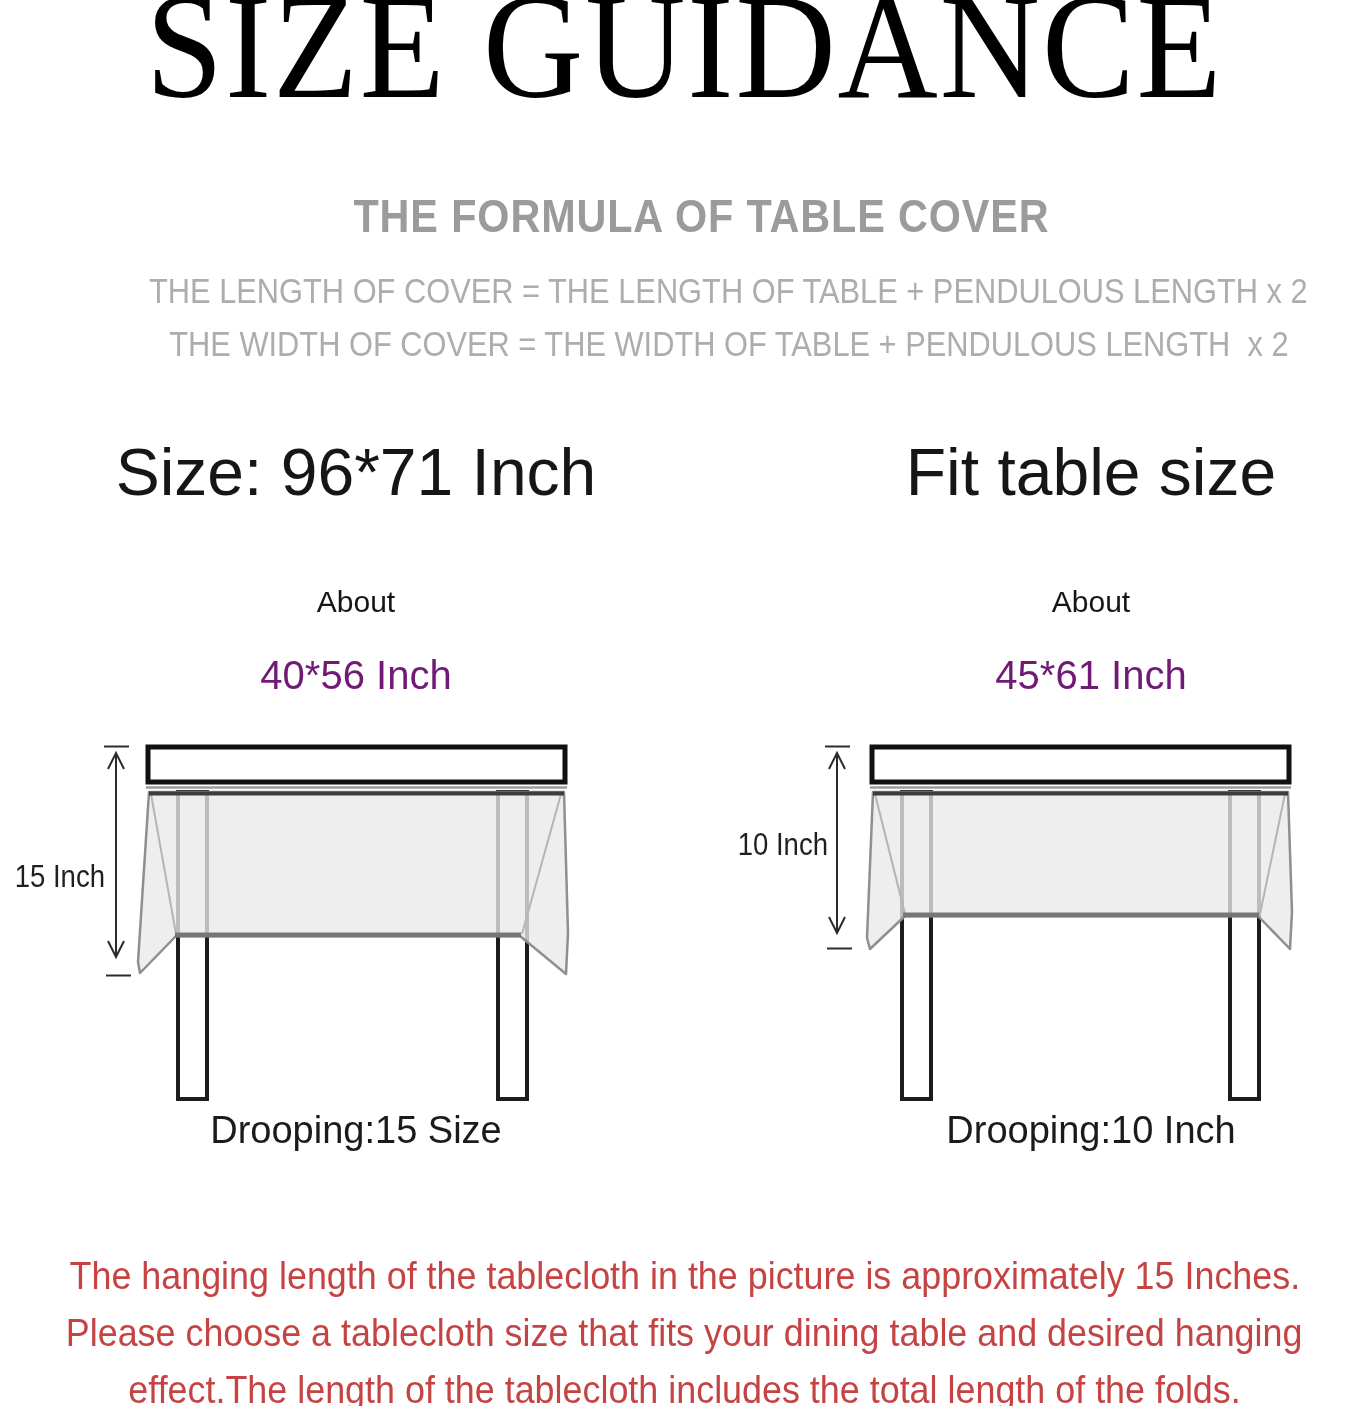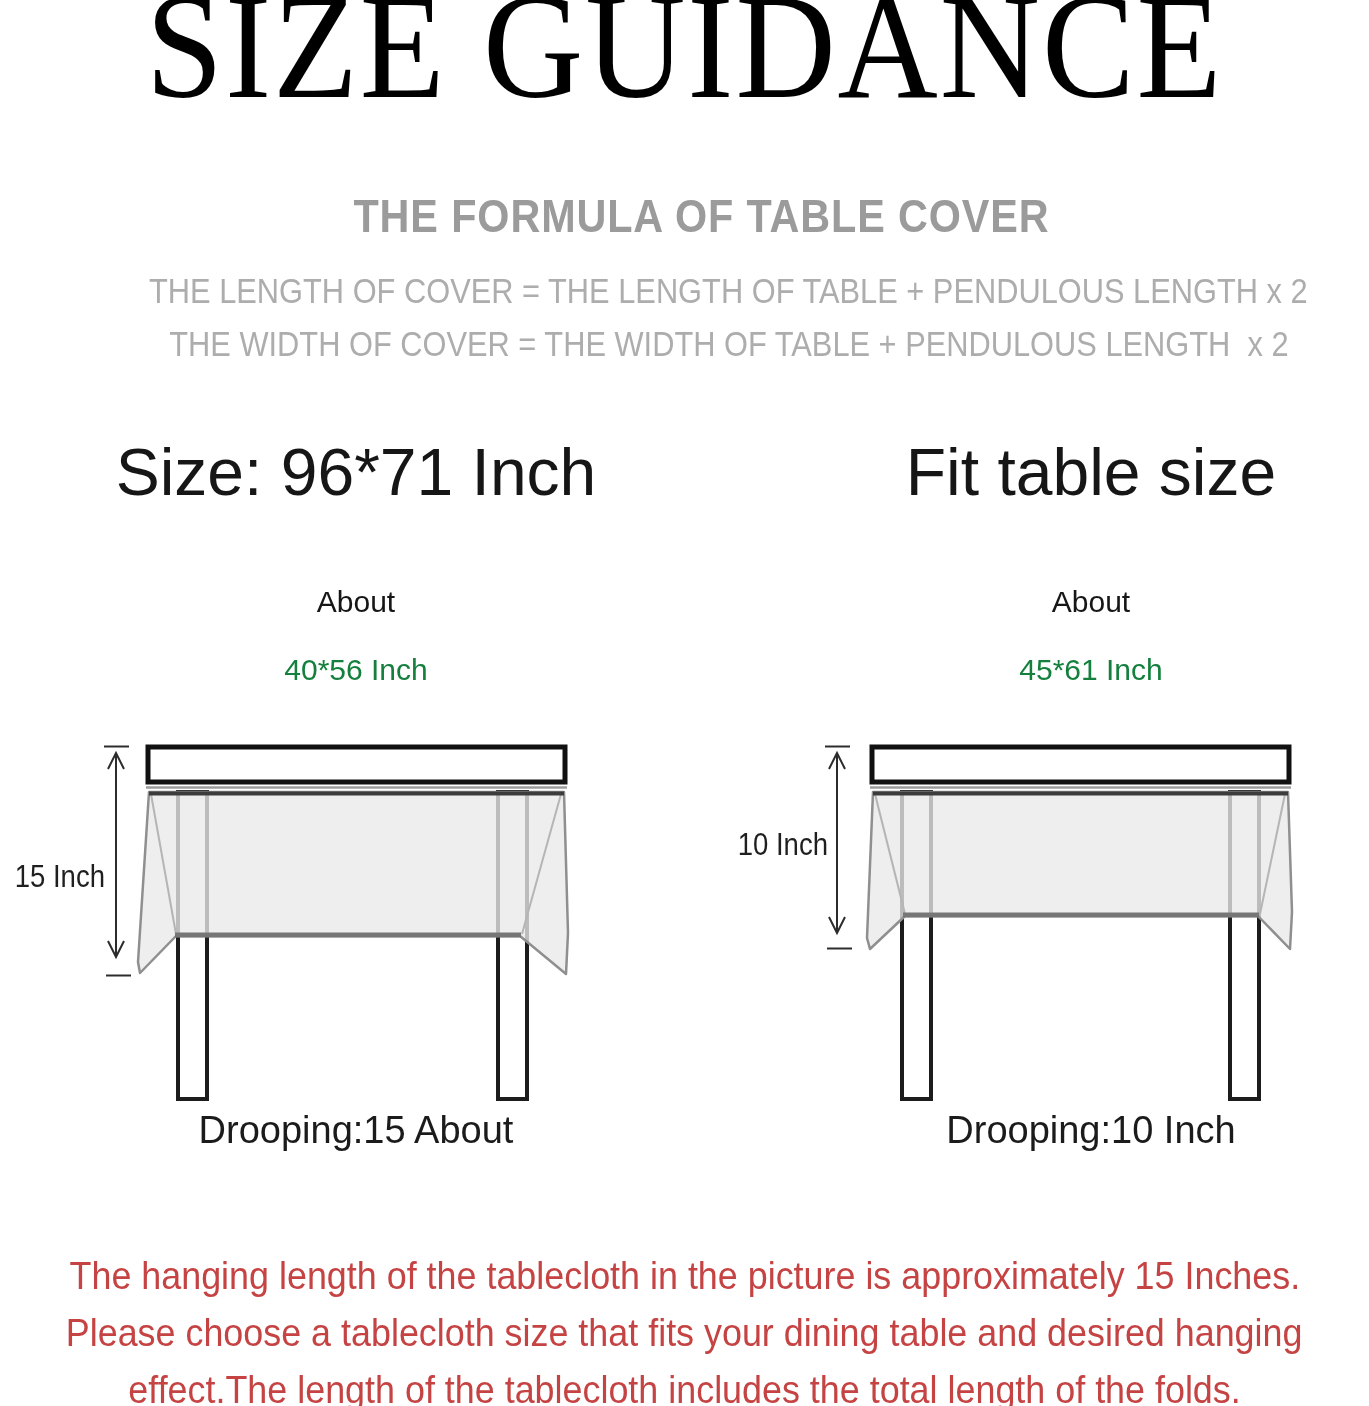--- a/index.html
+++ b/index.html
@@ -35,21 +35,21 @@
   .formula-line{color:#adadad;padding-left:44px;}
   .formula-line .ib{
     font-size:35px;line-height:1;color:#adadad;
     transform:scaleX(0.88);transform-origin:center;
   }
   .f1{top:273px;}
   .f2{top:326px;}
 
   .size-heading{top:439px;font-size:66px;line-height:1;color:#161616;}
   .about{top:587px;font-size:30px;line-height:1;color:#161616;}
-  .dim{top:655px;font-size:30px;line-height:1;color:#15803d;}
+  .dim{top:655px;font-size:40px;line-height:1;color:#701a75;}
 
   .side-label{text-align:right;font-size:32px;line-height:1;color:#1f1f1f;}
   .side-label .ib{transform:scaleX(0.86);transform-origin:right center;}
   .label-15{left:0;width:81px;top:860px;}
   .label-10{left:723px;width:95px;top:828px;}
 
   .droop{top:1111px;font-size:38px;line-height:1;color:#1b1b1b;}
   .ad-note{top:1162px;color:#c32121;}
   .ad-note .ib{
     font-size:33px;line-height:1;
@@ -130,21 +130,21 @@
     </g>
   </svg>
 
   <div class="abs side-label label-15">
     <span class="ib nowrap">15 Inch</span>
   </div>
   <div class="abs side-label label-10">
     <span class="ib nowrap">10 Inch</span>
   </div>
 
-  <div class="abs col-l droop nowrap">Drooping:15 About</div>
+  <div class="abs col-l droop nowrap">Drooping:15 Size</div>
   <div class="abs col-r droop nowrap">Drooping:10 Inch</div>
 
 
   <div class="abs full footer">
     <div class="line"><span class="ib">The hanging length of the tablecloth in the picture is approximately 15 Inches.</span></div>
     <div class="line"><span class="ib">Please choose a tablecloth size that fits your dining table and desired hanging</span></div>
     <div class="line"><span class="ib">effect.The length of the tablecloth includes the total length of the folds.</span></div>
   </div>
 
 </div>

